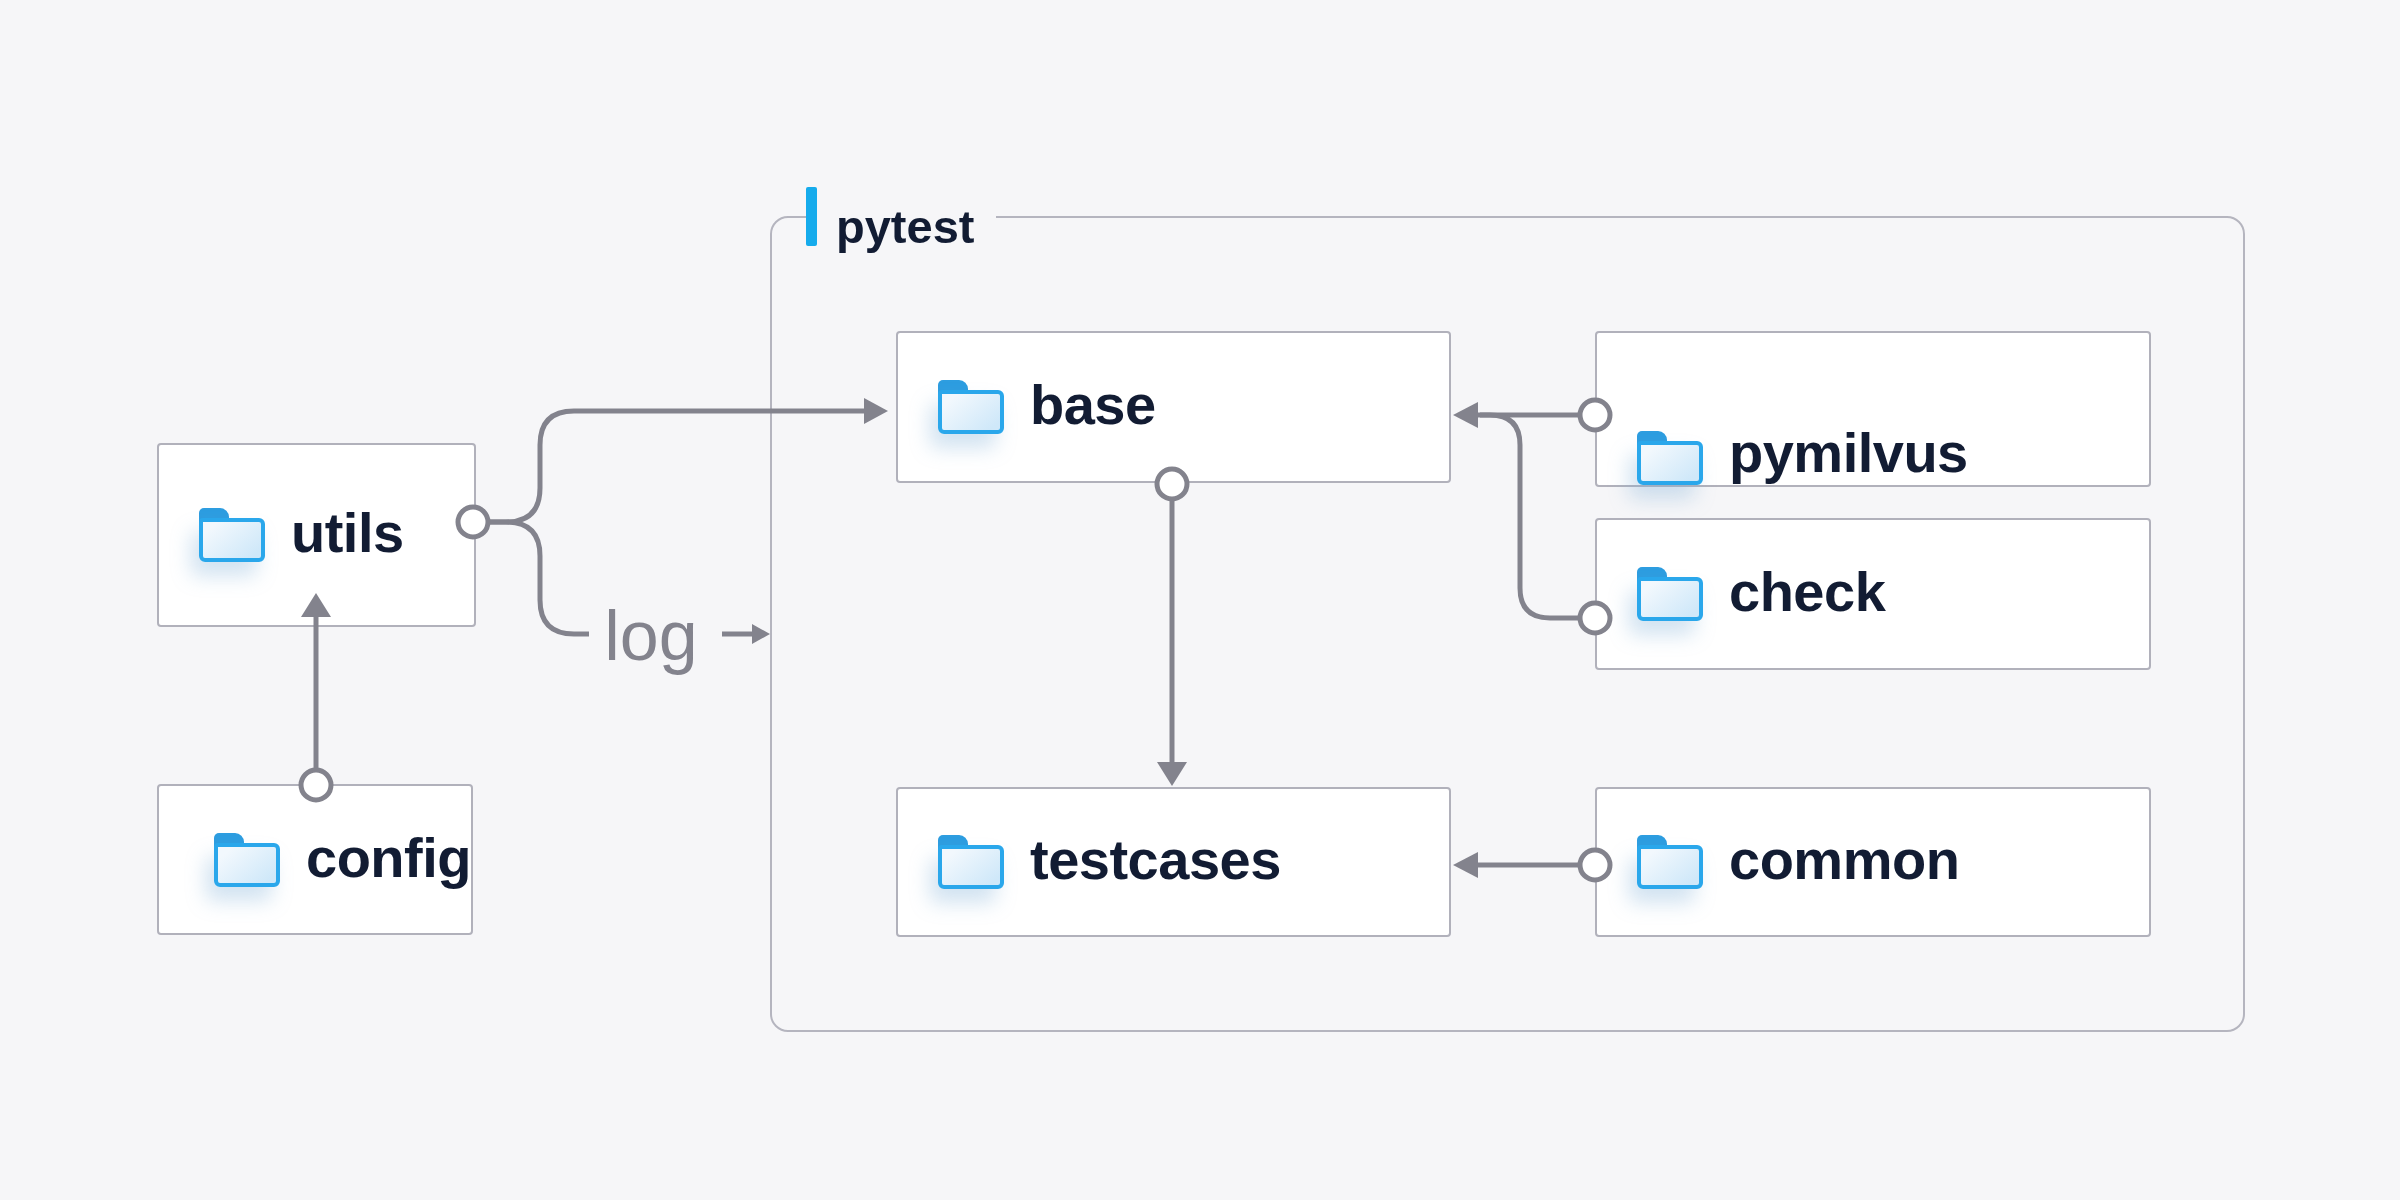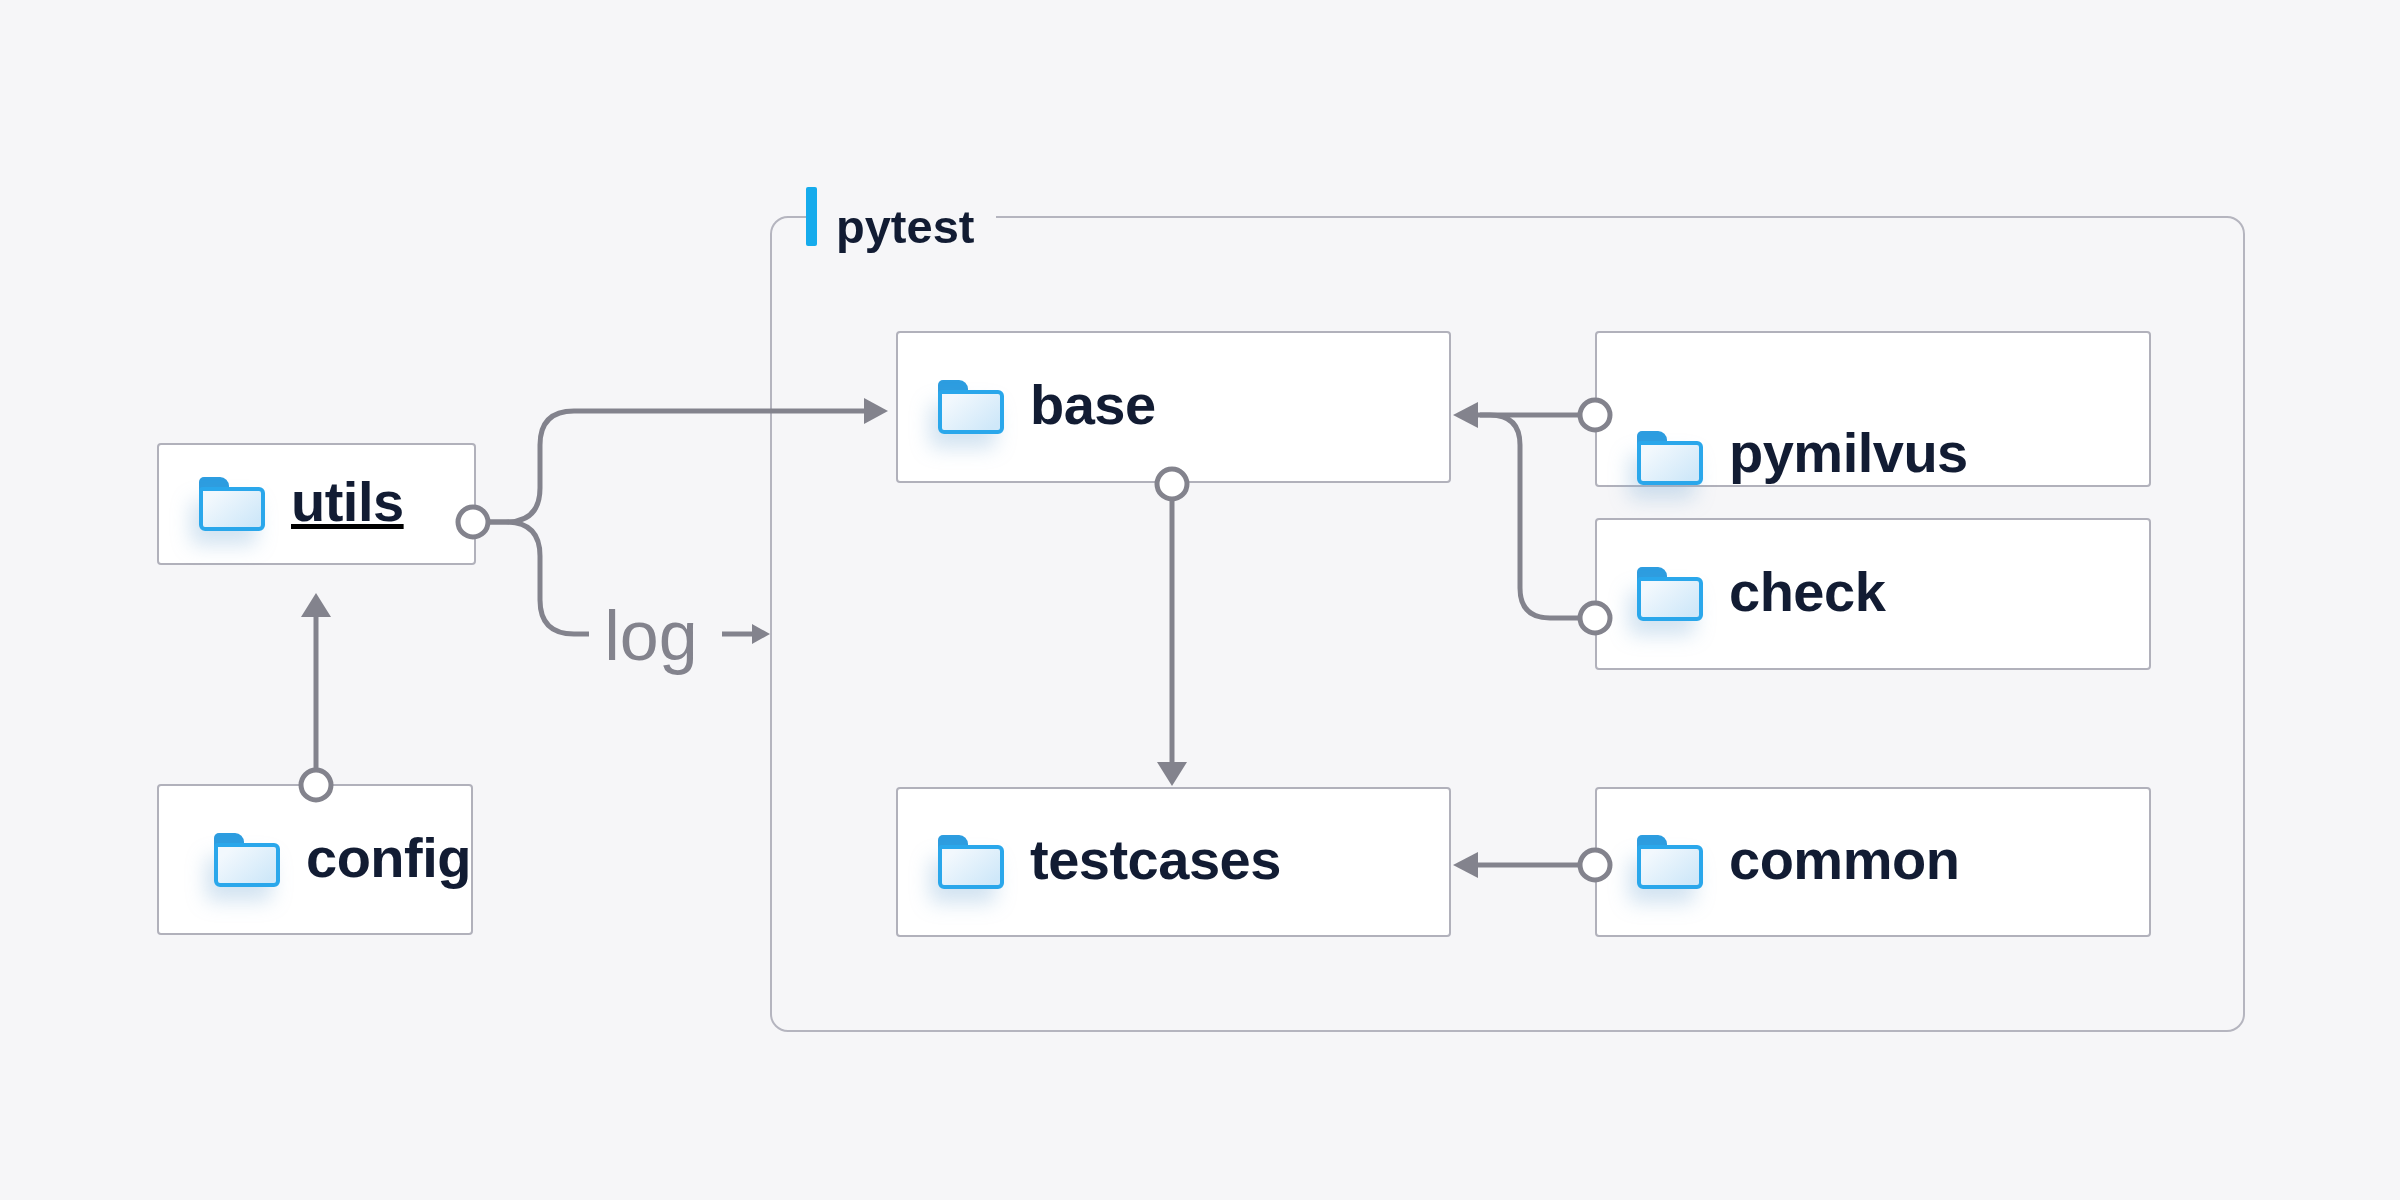--- a/index.html
+++ b/index.html
@@ -19,21 +19,21 @@
          gap:19px;background:var(--background);padding:0 22px 0 0;z-index:3;}
   .group-label .bar{width:11px;height:59px;background:var(--accent-bar);border-radius:2px;flex:none;}
   .group-label .txt{font-size:47px;font-weight:700;color:var(--label-text);letter-spacing:0;line-height:1;margin-top:20px;}
 
   
   .node{position:absolute;background:var(--node-fill);border:2px solid var(--node-border);
         border-radius:4px;display:flex;align-items:center;padding-left:40px;gap:26px;z-index:2;cursor:default;}
   .node .label{font-size:56px;font-weight:700;color:var(--label-text);letter-spacing:-0.5px;line-height:1;
         padding-bottom:4px;}
 
-  .n-utils    {left:157px; top:443px; width:319px; height:122px;text-decoration:underline;}
+  .n-utils    {left:157px; top:443px; width:319px; height:184px;}
   .n-config   {left:157px; top:784px; width:316px; height:151px;justify-content:flex-end;}
   .n-base     {left:896px; top:331px; width:555px; height:152px;}
   .n-pymilvus {left:1595px;top:331px; width:556px; height:156px;align-items:flex-end;}
   .n-check    {left:1595px;top:518px; width:556px; height:152px;text-align:right;}
   .n-testcases{left:896px; top:787px; width:555px; height:150px;}
   .n-common   {left:1595px;top:787px; width:556px; height:150px;}
 
   
   .folder{position:relative;width:66px;height:54px;flex:none;}
   .folder .tab{position:absolute;left:0;top:0;width:30px;height:20px;background:#2d9de0;

